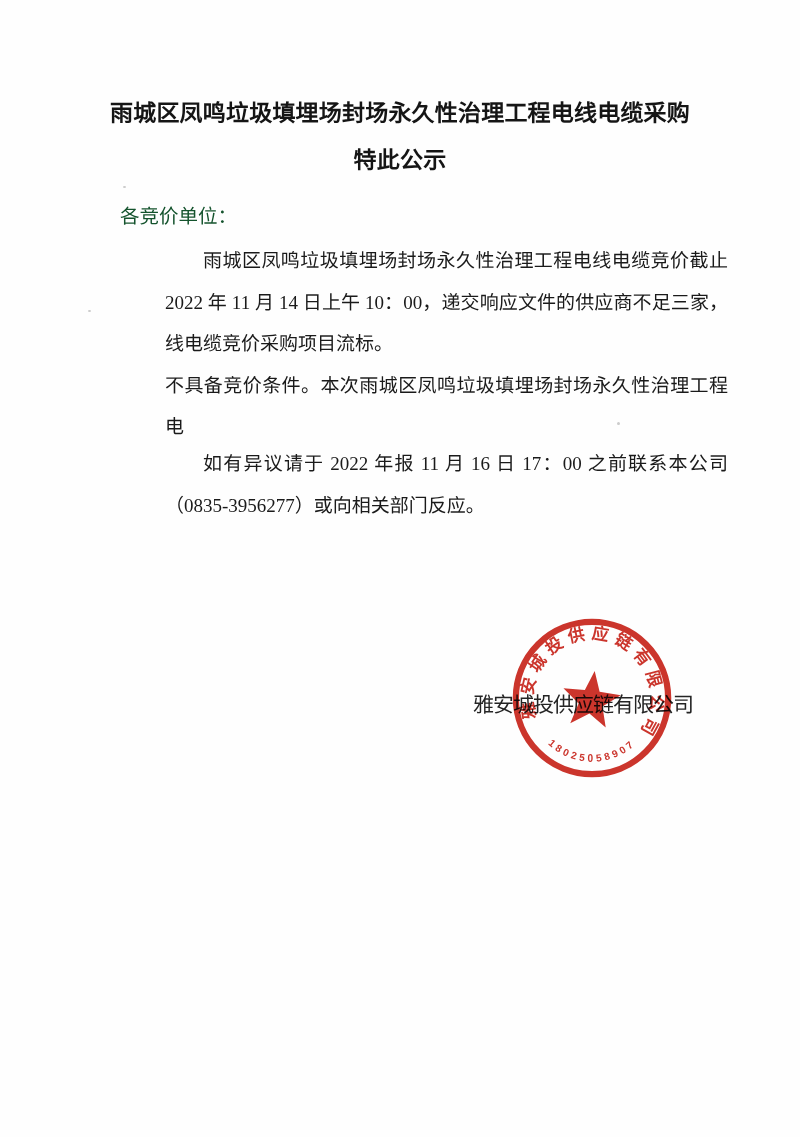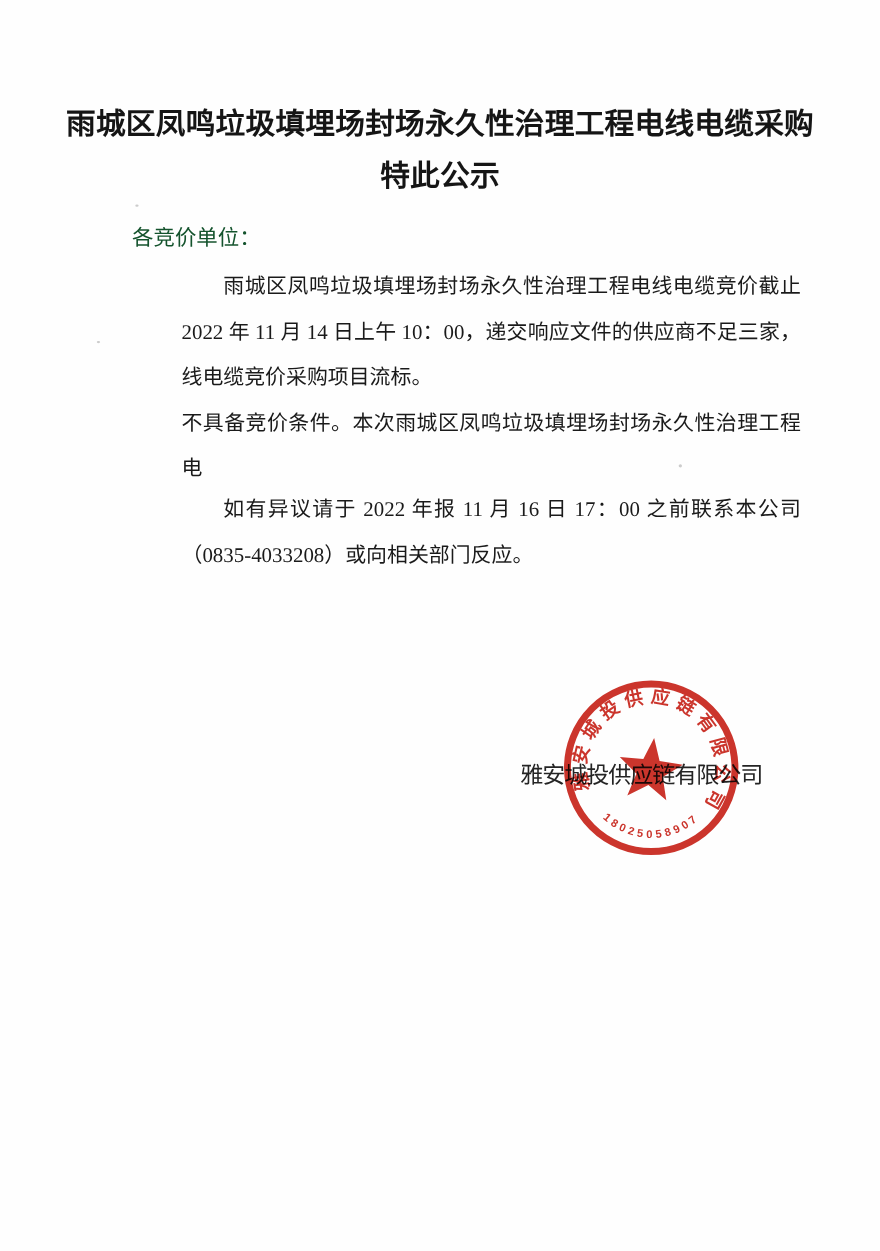--- a/index.html
+++ b/index.html
@@ -3,21 +3,21 @@
 <meta charset="utf-8">
 <style>
   html,body{margin:0;padding:0;background:#ffffff;}
   .page{
     position:relative;width:800px;height:1137px;background:#fefefe;
     font-family:"Liberation Serif","DejaVu Serif",serif;color:#1e1e1e;
     overflow:hidden;margin:0 auto;
   }
   .title{
     position:absolute;top:90px;left:0;right:0;text-align:center;
-    font-weight:bold;font-size:27px;line-height:47px;letter-spacing:0.2px;color:#151515;
+    font-weight:bold;font-size:23px;line-height:47px;letter-spacing:0.2px;color:#151515;
   }
   .salutation{
     position:absolute;top:200px;left:120px;font-size:19.5px;color:#14532d;
   }
   .para{position:absolute;left:120px;width:563px;font-size:19px;line-height:41.5px;color:#1a1a1a;margin-left:45px;}
   .p1{top:240px;}
   .p2{top:443px;}
   .bl{text-align:left;}
   .just{text-align:justify;text-align-last:justify;}
   .indent{text-indent:38px;}
@@ -47,21 +47,21 @@
 
   <div class="para p1">
     <div class="bl indent just">雨城区凤鸣垃圾填埋场封场永久性治理工程电线电缆竞价截止</div>
     <div class="bl just">2022 年 11 月 14 日上午 10：00，递交响应文件的供应商不足三家，</div>
     <div class="bl">线电缆竞价采购项目流标。</div>
     <div class="bl just">不具备竞价条件。本次雨城区凤鸣垃圾填埋场封场永久性治理工程电</div>
   </div>
 
   <div class="para p2">
     <div class="bl indent just">如有异议请于 2022 年报 11 月 16 日 17：00 之前联系本公司</div>
-    <div class="bl">（0835-4033208）或向相关部门反应。</div>
+    <div class="bl">（0835-3956277）或向相关部门反应。</div>
   </div>
 
   <div class="sig sig-company">雅安城投供应链有限公司</div>
 
   <svg class="seal" viewBox="0 0 160 160" xmlns="http://www.w3.org/2000/svg" aria-hidden="true">
     <defs>
       <path id="ringPath" d="M 25.5 99.8 A 58 58 0 1 1 124.4 117.3" fill="none"></path>
       <path id="numPath" d="M 23.9 108.6 A 63 63 0 0 0 136.1 108.6" fill="none"></path>
     </defs>
     <circle cx="80" cy="80" r="75.2" fill="none" stroke="#c8251c" stroke-width="6.2"></circle>

